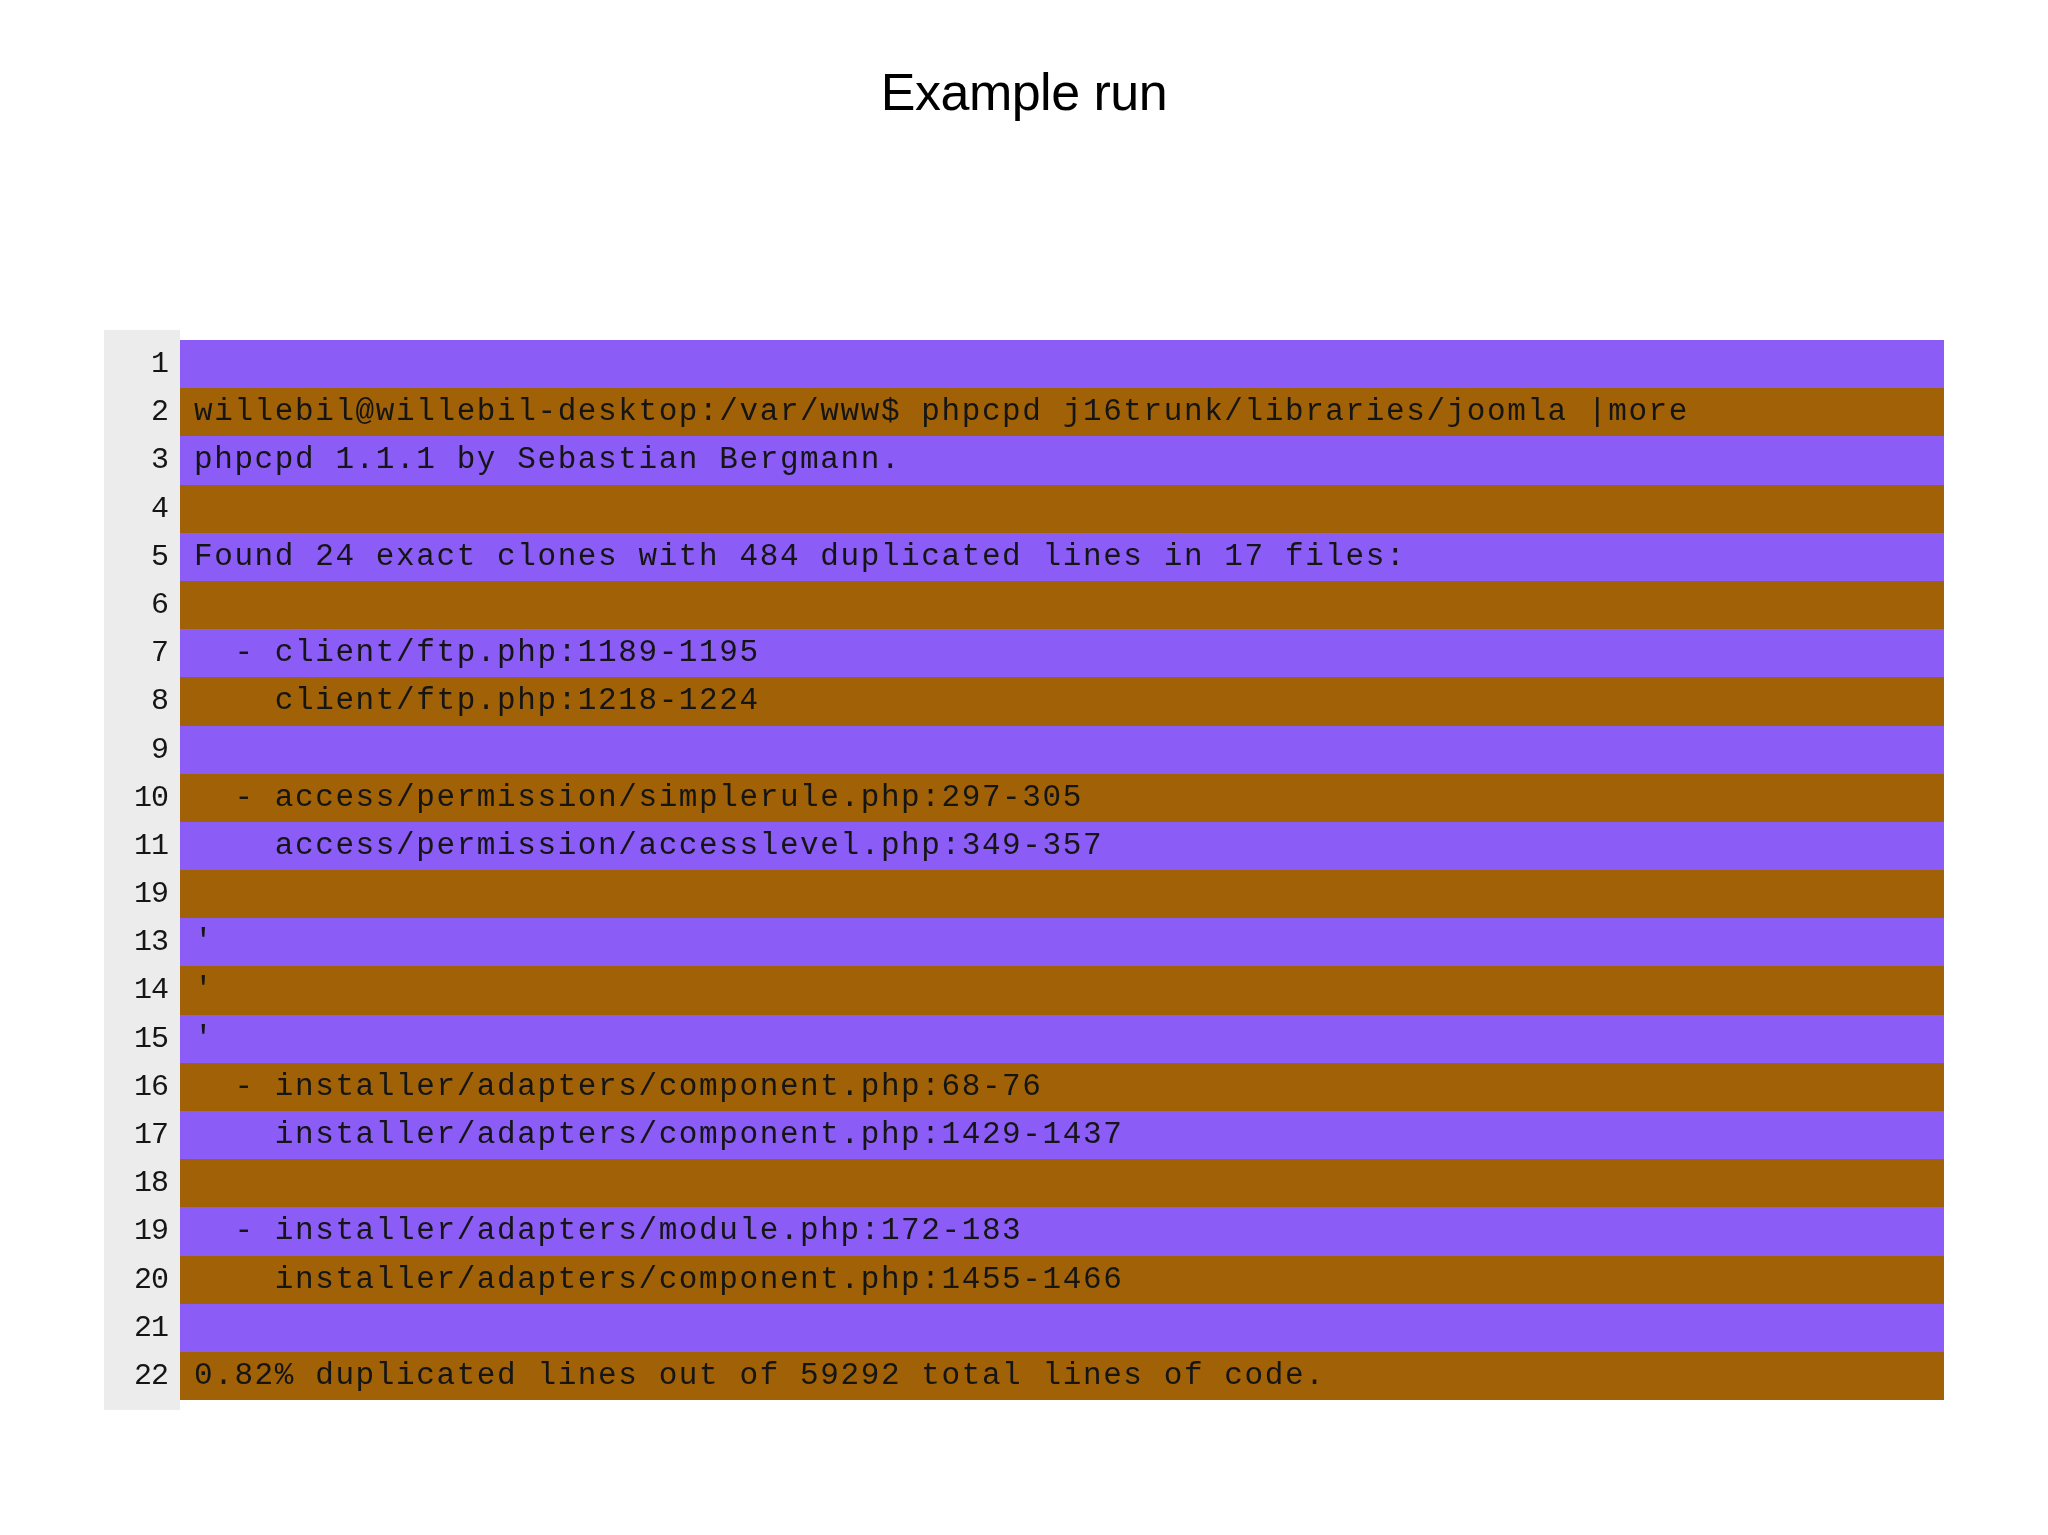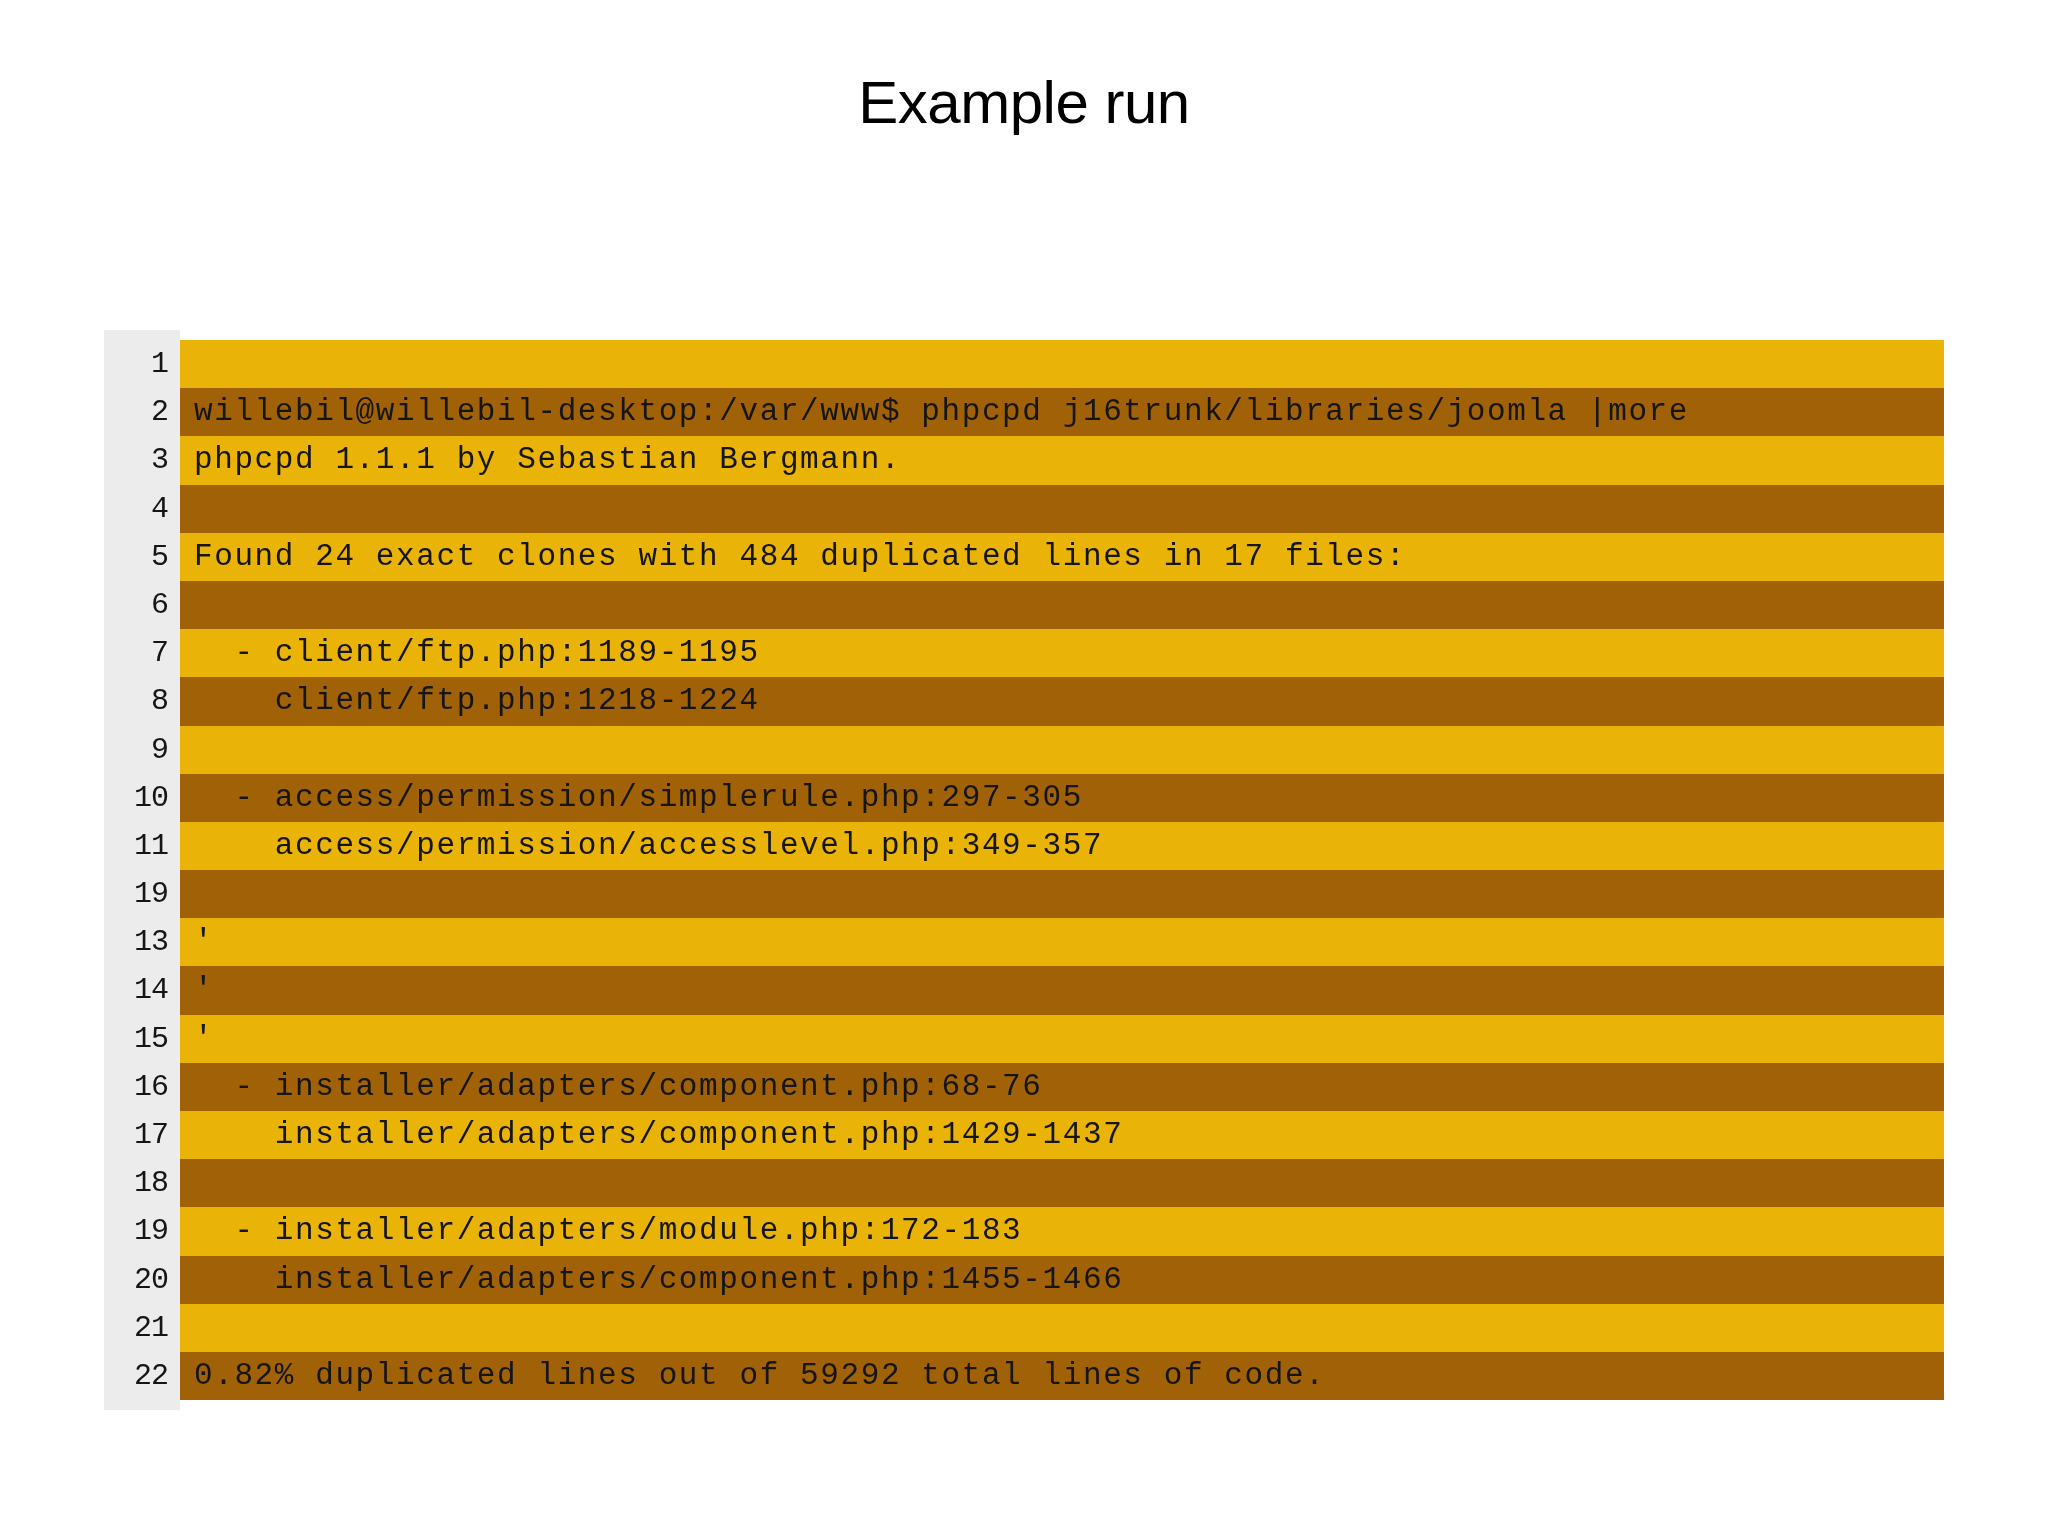--- a/index.html
+++ b/index.html
@@ -24,21 +24,21 @@
   }
 
   
   .slide-title {
     position: absolute;
     top: 28px;
     left: 0;
     width: 2048px;
     text-align: center;
     font-family: "Liberation Sans", sans-serif;
-    font-size: 60px;
+    font-size: 52px;
     font-weight: 400;
     line-height: 1.15;
     color: #000000;
     letter-spacing: -0.5px;
   }
 
   
   .code-block {
     position: absolute;
     left: 104px;
@@ -84,21 +84,21 @@
     line-height: 48.2px;
     box-sizing: border-box;
     font-size: 31px;
     color: #151515;
     white-space: pre;
     padding-left: 14px;
     font-family: "Liberation Mono", "DejaVu Sans Mono", monospace;
     letter-spacing: 1.6px;
     overflow: hidden;
   }
-  .code-line.odd  { background: #eab308; }
+  .code-line.odd  { background: #8b5cf6; }
   .code-line.even { background: #a16207; }
 </style>
 </head>
 <body>
 
 <div class="slide">
 
   <h1 class="slide-title">Example run</h1>
 
   <div class="code-block">

